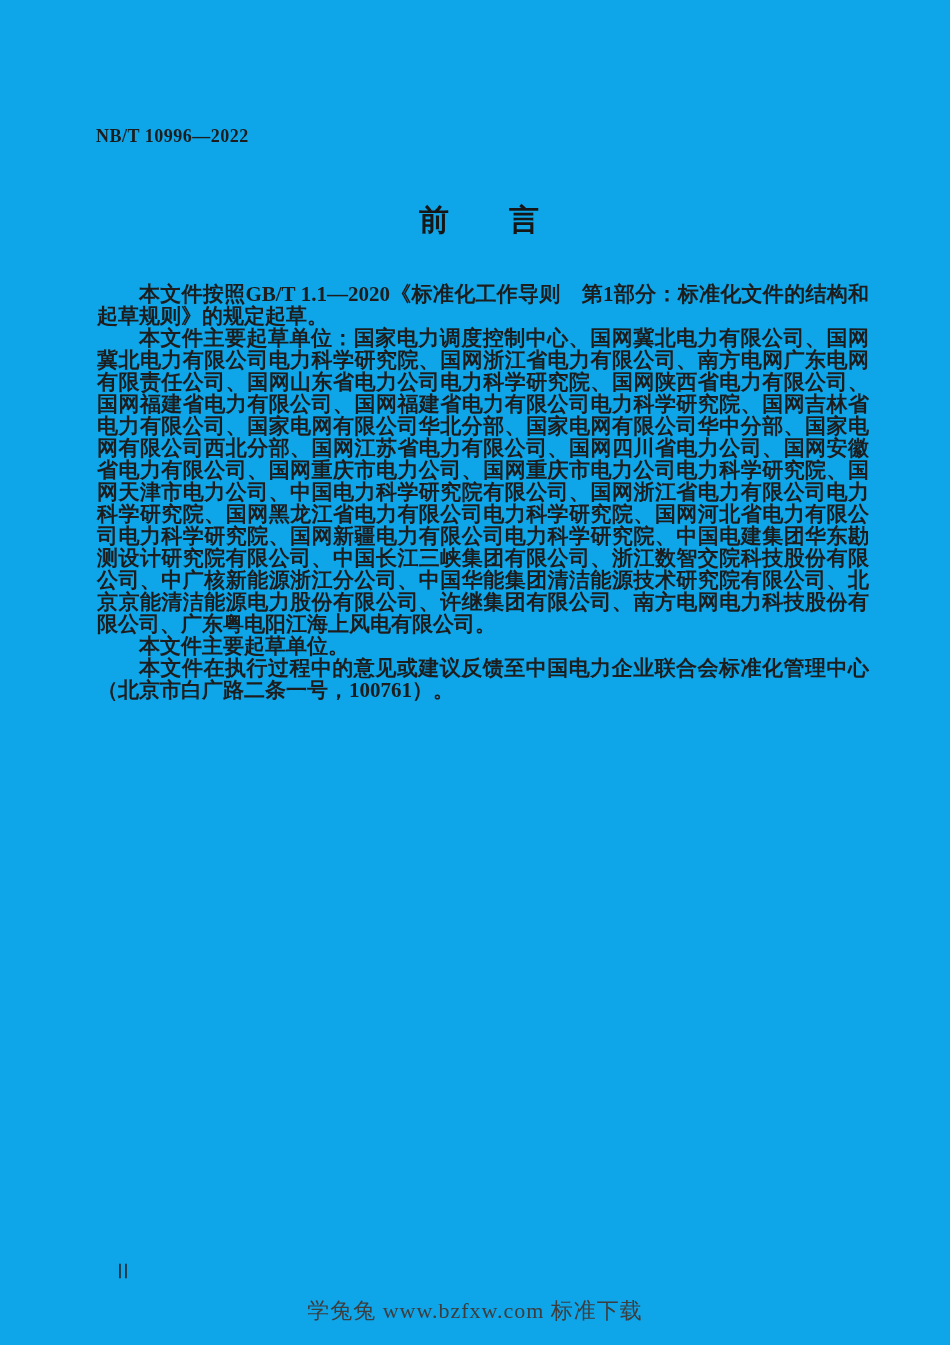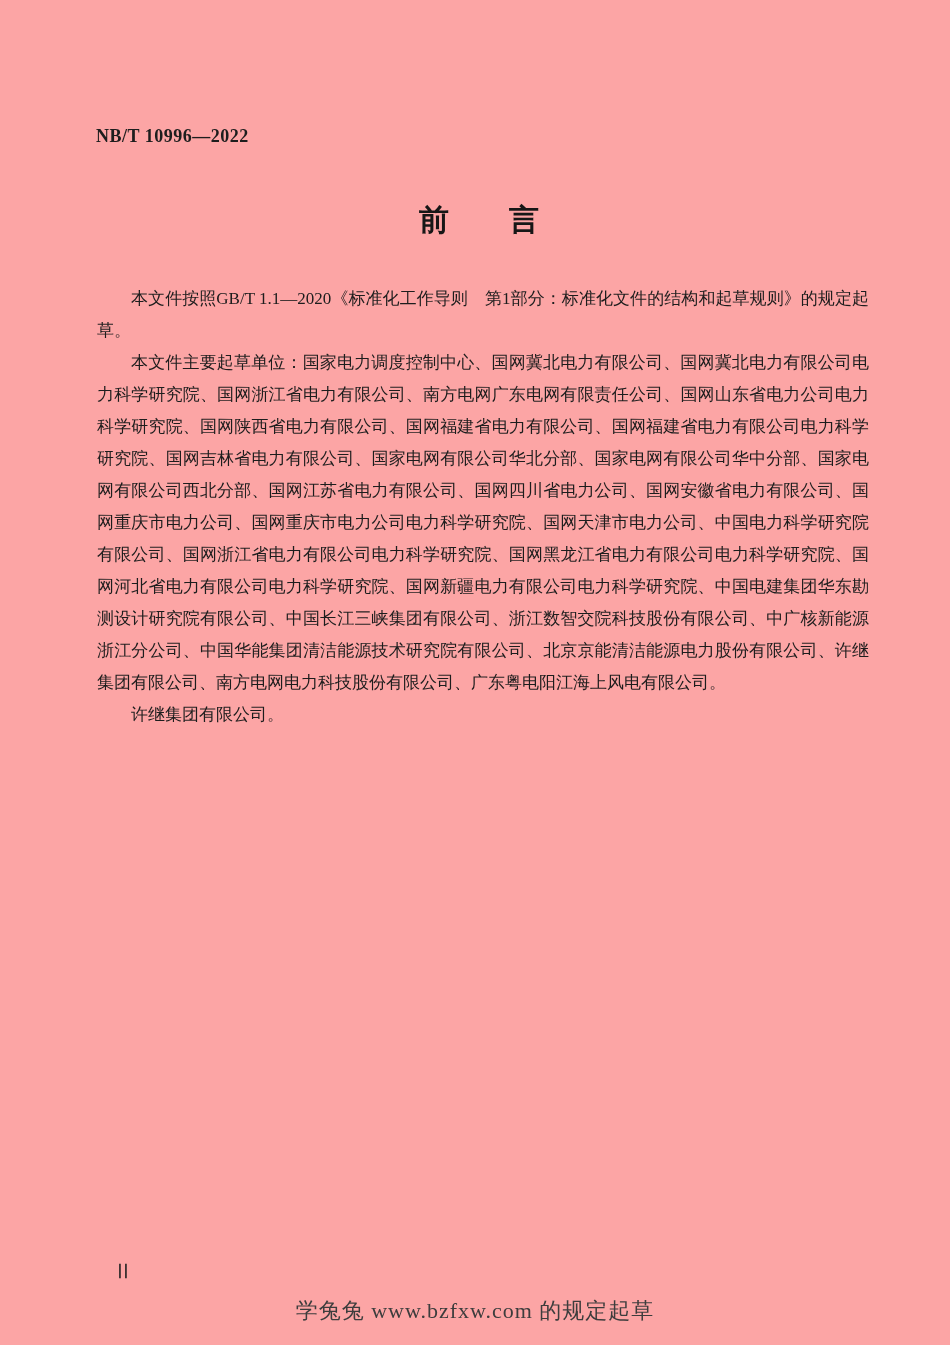--- a/index.html
+++ b/index.html
@@ -4,21 +4,21 @@
 <style>
   html, body {
     margin: 0;
     padding: 0;
     background: #ffffff;
   }
   .page {
     position: relative;
     width: 950px;
     height: 1345px;
-    background: #fca5a5;
+    background: #0ea5e9;
     color: #1d1d1d;
     font-family: "Liberation Serif", serif;
     overflow: hidden;
   }
   .std-number {
     position: absolute;
     left: 96px;
     top: 126px;
     font-size: 18px;
     font-weight: bold;
@@ -35,24 +35,25 @@
     font-size: 30px;
     font-weight: bold;
     font-family: "Liberation Sans", sans-serif;
     color: #161616;
   }
   .body-text {
     position: absolute;
     left: 97px;
     top: 283px;
     width: 772px;
-    font-size: 17px;
-    line-height: 32px;
+    font-size: 21px;
+    line-height: 22px;
     text-align: justify;
     font-family: "Liberation Serif", serif;
+    font-weight: bold;
   }
   .body-text p {
     margin: 0;
     padding: 0;
     text-indent: 2em;
   }
   .page-number {
     position: absolute;
     left: 113px;
     top: 1258px;
@@ -77,20 +78,21 @@
 
 <div class="page">
 
   <div class="std-number">NB/T 10996—2022</div>
 
   <h1 class="doc-title">前　　言</h1>
 
   <div class="body-text">
     <p>本文件按照GB/T 1.1—2020《标准化工作导则　第1部分：标准化文件的结构和起草规则》的规定起草。</p>
     <p>本文件主要起草单位：国家电力调度控制中心、国网冀北电力有限公司、国网冀北电力有限公司电力科学研究院、国网浙江省电力有限公司、南方电网广东电网有限责任公司、国网山东省电力公司电力科学研究院、国网陕西省电力有限公司、国网福建省电力有限公司、国网福建省电力有限公司电力科学研究院、国网吉林省电力有限公司、国家电网有限公司华北分部、国家电网有限公司华中分部、国家电网有限公司西北分部、国网江苏省电力有限公司、国网四川省电力公司、国网安徽省电力有限公司、国网重庆市电力公司、国网重庆市电力公司电力科学研究院、国网天津市电力公司、中国电力科学研究院有限公司、国网浙江省电力有限公司电力科学研究院、国网黑龙江省电力有限公司电力科学研究院、国网河北省电力有限公司电力科学研究院、国网新疆电力有限公司电力科学研究院、中国电建集团华东勘测设计研究院有限公司、中国长江三峡集团有限公司、浙江数智交院科技股份有限公司、中广核新能源浙江分公司、中国华能集团清洁能源技术研究院有限公司、北京京能清洁能源电力股份有限公司、许继集团有限公司、南方电网电力科技股份有限公司、广东粤电阳江海上风电有限公司。</p>
-    <p>许继集团有限公司。</p>
+    <p>本文件主要起草单位。</p>
+    <p>本文件在执行过程中的意见或建议反馈至中国电力企业联合会标准化管理中心（北京市白广路二条一号，100761）。</p>
   </div>
 
   <div class="page-number">Ⅱ</div>
 
-  <div class="watermark">学兔兔 www.bzfxw.com 的规定起草</div>
+  <div class="watermark">学兔兔 www.bzfxw.com 标准下载</div>
 
 </div>
 
 </body></html>

